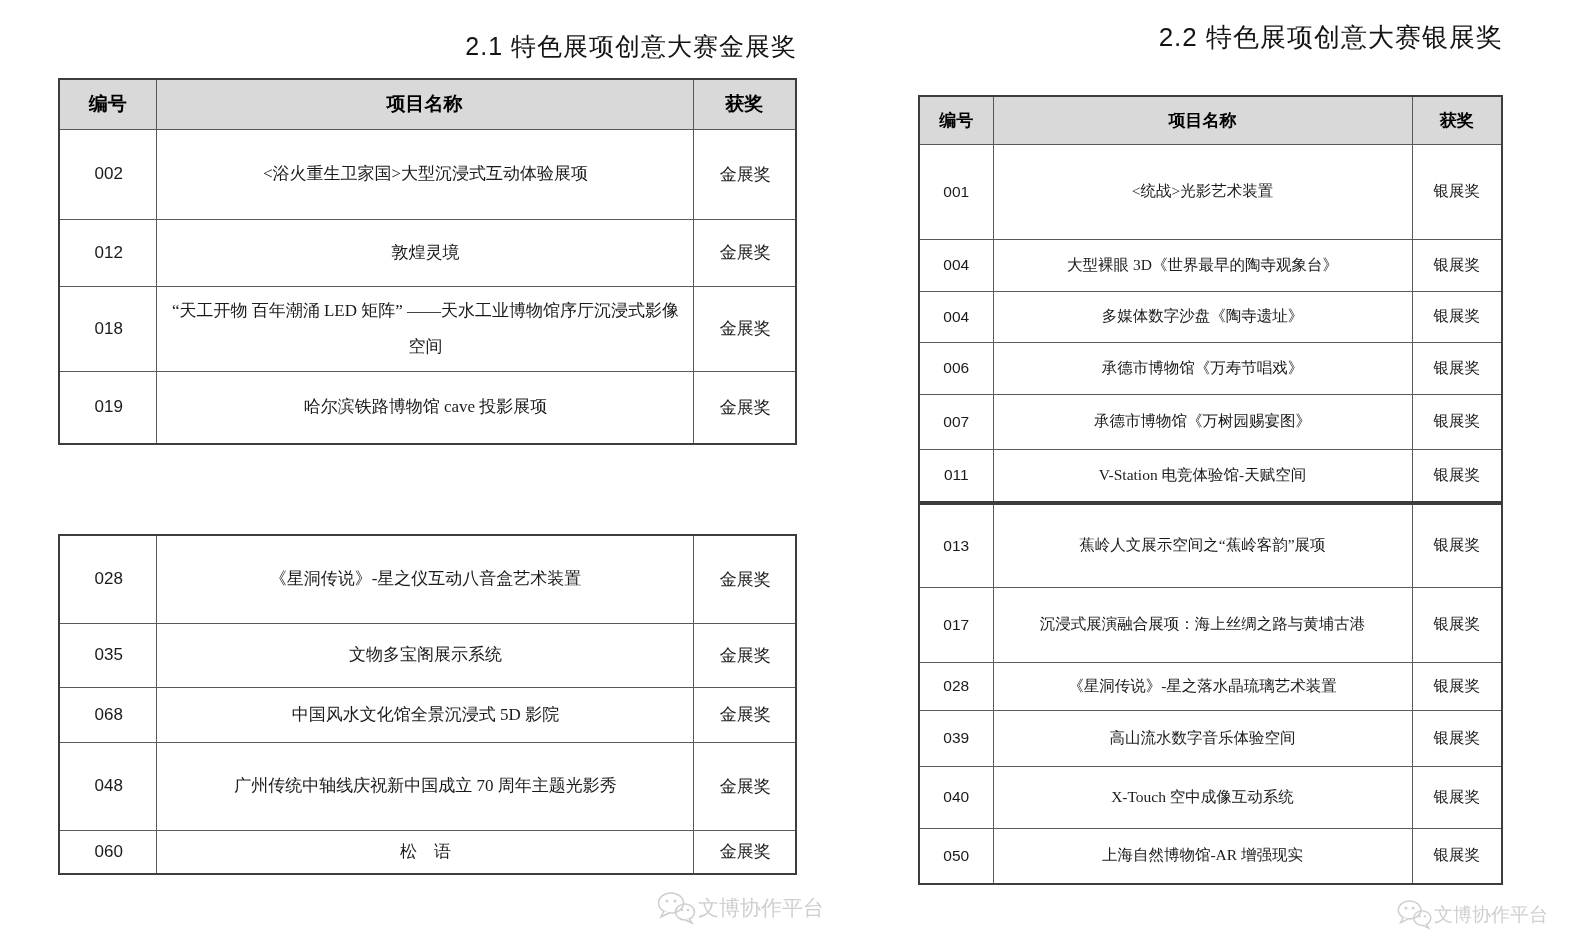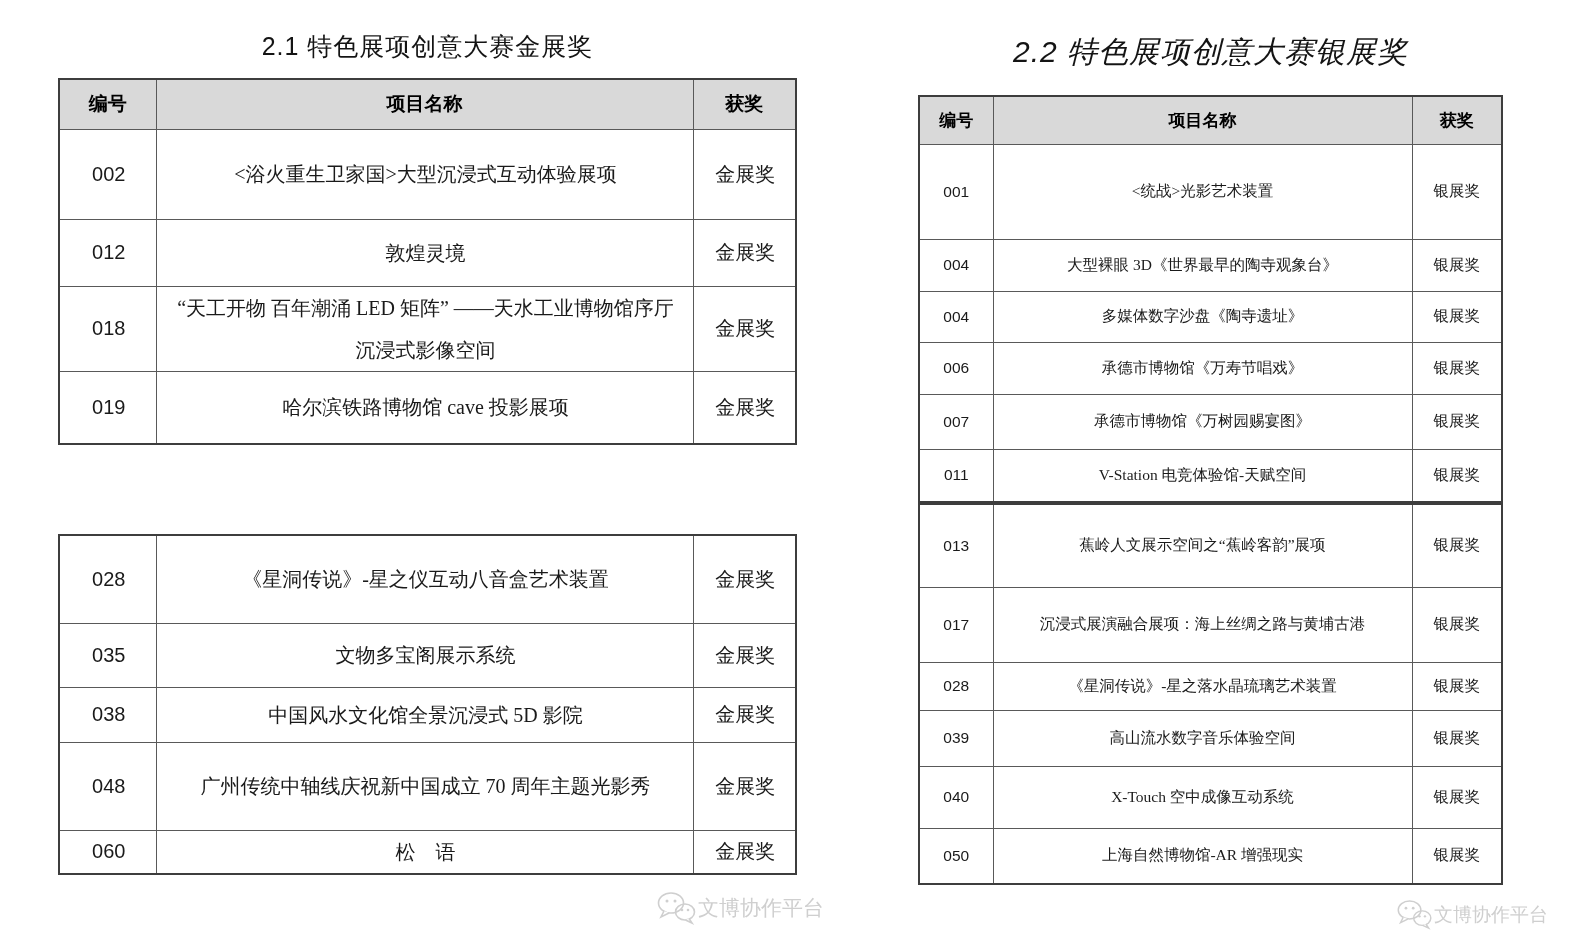--- a/index.html
+++ b/index.html
@@ -2,37 +2,37 @@
 <html><head>
 <meta charset="utf-8">
 <style>
   html,body{margin:0;padding:0;}
   body{
     width:1572px;height:948px;position:relative;background:#ffffff;
     font-family:"Liberation Sans","DejaVu Sans",sans-serif;color:#1a1a1a;
     overflow:hidden;
   }
   .page{position:absolute;inset:0;}
-  .title{position:absolute;text-align:center;color:#141414;letter-spacing:1px;}
+  .title{position:absolute;text-align:right;color:#141414;letter-spacing:1px;}
   .title-gold{left:58px;top:30px;width:739px;font-size:25px;}
-  .title-silver{left:918px;top:32px;width:585px;font-size:30px;font-style:italic;}
+  .title-silver{left:918px;top:20px;width:585px;font-size:26px;}
   table.awards{
     position:absolute;border-collapse:collapse;table-layout:fixed;
     background:#ffffff;border:2px solid #3d3d3d;
   }
   table.awards th,table.awards td{
     border:1px solid #595959;text-align:center;vertical-align:middle;
     padding:0 10px;overflow:hidden;
   }
   table.awards th{
     background:#d9d9d9;font-weight:bold;color:#000;
   }
   table.t-gold th{font-size:19px;}
   table.t-silver th{font-size:17px;}
-  table.t-gold td{font-size:20px;padding-left:12px;}
+  table.t-gold td{font-size:17px;padding-left:12px;}
   table.t-silver td{font-size:15.5px;}
   td.c-name{line-height:2.1;font-family:Liberation Serif, serif;}
   table.seg-b{border-top-width:2px;}
   .wm{
     position:absolute;display:flex;align-items:center;
     color:#cfcfcf;white-space:nowrap;
   }
   .wm-left{left:656px;top:891px;font-size:21px;}
   .wm-right{left:1396px;top:899px;font-size:19px;}
   .wm svg{display:block;}
@@ -93,21 +93,21 @@
         <td class="c-id">028</td>
         <td class="c-name">《星洞传说》-星之仪互动八音盒艺术装置</td>
         <td class="c-award">金展奖</td>
       </tr>
       <tr style="height:64px">
         <td class="c-id">035</td>
         <td class="c-name">文物多宝阁展示系统</td>
         <td class="c-award">金展奖</td>
       </tr>
       <tr style="height:55px">
-        <td class="c-id">038</td>
+        <td class="c-id">068</td>
         <td class="c-name">中国风水文化馆全景沉浸式 5D 影院</td>
         <td class="c-award">金展奖</td>
       </tr>
       <tr style="height:88px">
         <td class="c-id">048</td>
         <td class="c-name">广州传统中轴线庆祝新中国成立 70 周年主题光影秀</td>
         <td class="c-award">金展奖</td>
       </tr>
       <tr style="height:44px">
         <td class="c-id">060</td>

